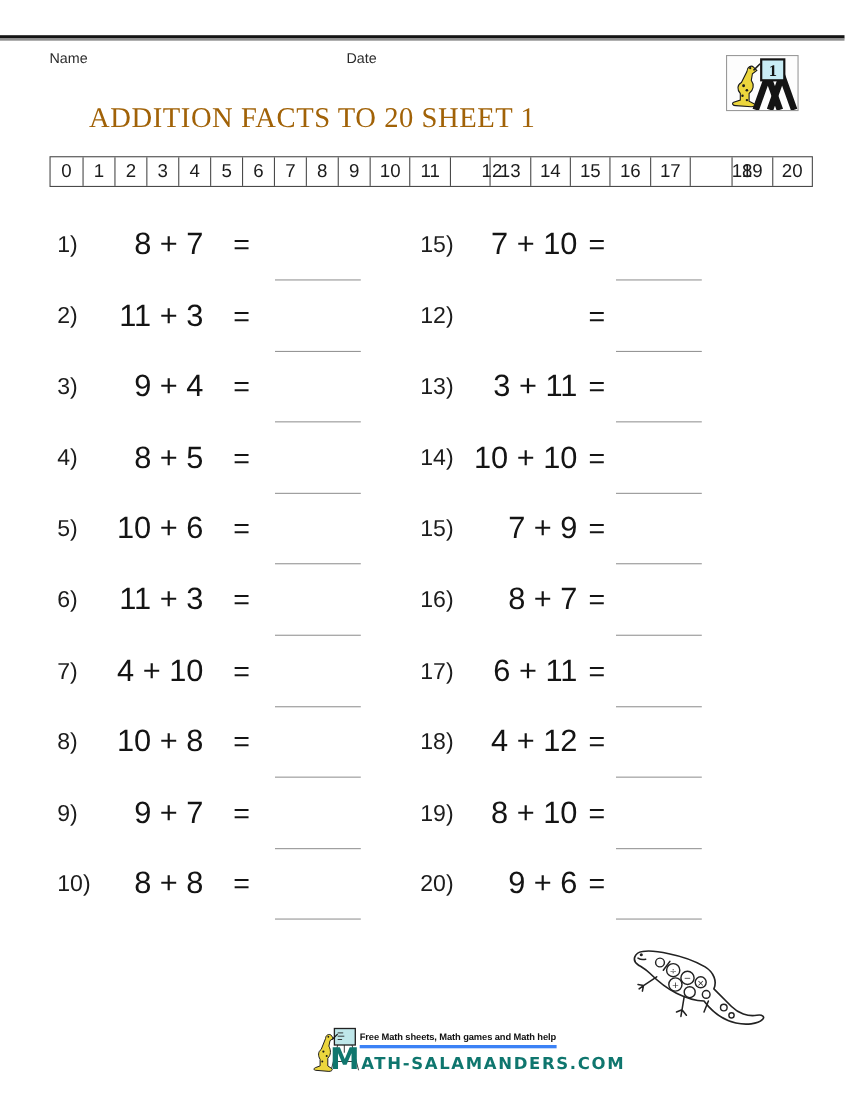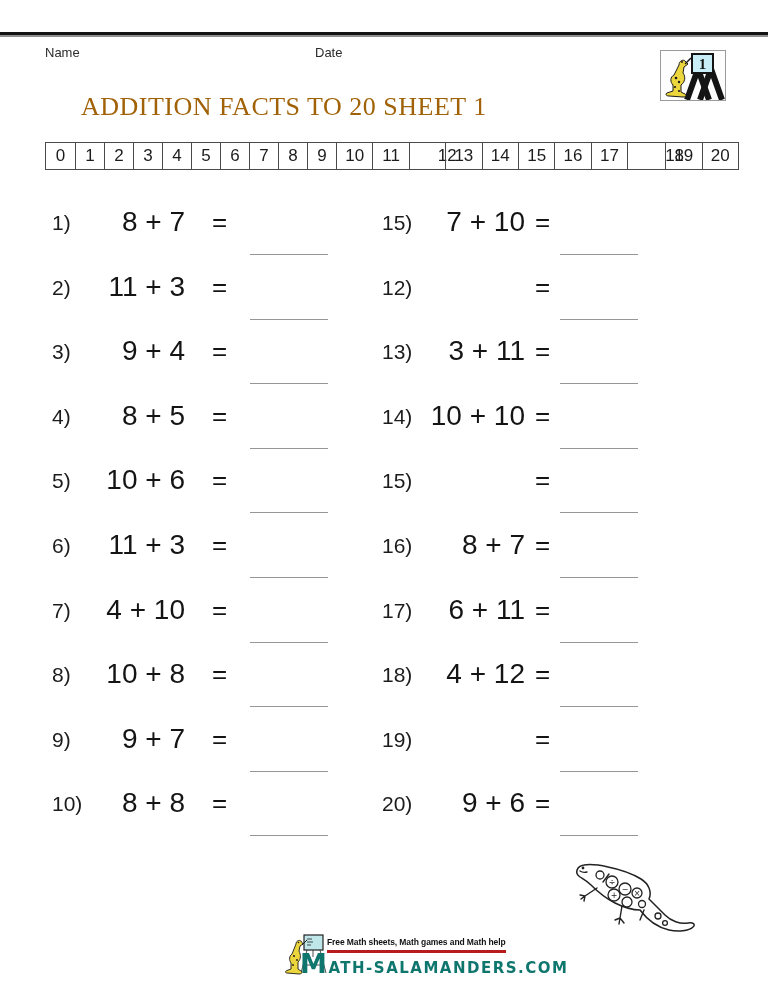--- a/index.html
+++ b/index.html
@@ -49,21 +49,21 @@
   .col-left  .p-line { left:205px; }
   .col-right .p-expr { left:50px; }
   .col-right .p-eq   { left:160px; }
   .col-right .p-line { left:185px; }
 
   .gecko { position:absolute; left:570px; top:858px; }
 
   .footer-tagline {
     position:absolute; left:327px; top:937px; font-size:8.5px; font-weight:bold;
     letter-spacing:-0.1px; color:#111; padding-bottom:3px;
-    border-bottom:3px solid #b91c1c; white-space:nowrap;
+    border-bottom:3px solid #3b82f6; white-space:nowrap;
   }
   .footer-site {
     position:absolute; left:300px; top:948px; font-size:15px; font-weight:bold;
     letter-spacing:1.5px; color:#0f766e; white-space:nowrap;
     font-family:"DejaVu Sans", sans-serif;
   }
   .footer-site::first-letter { font-size:27px; }
   .footer-giraffe { position:absolute; left:283px; top:933px; }
 </style>
 </head>
@@ -203,20 +203,21 @@
     <div class="p-line"></div>
   </div>
       <div class="problem col-right">
     <span class="p-label">14)</span>
     <span class="p-expr">10 + 10</span>
     <span class="p-eq">=</span>
     <div class="p-line"></div>
   </div>
       <div class="problem col-right">
     <span class="p-label">15)</span>
+    <span class="p-expr">7 + 9</span>
     <span class="p-eq">=</span>
     <div class="p-line"></div>
   </div>
       <div class="problem col-right">
     <span class="p-label">16)</span>
     <span class="p-expr">8 + 7</span>
     <span class="p-eq">=</span>
     <div class="p-line"></div>
   </div>
       <div class="problem col-right">
@@ -226,20 +227,21 @@
     <div class="p-line"></div>
   </div>
       <div class="problem col-right">
     <span class="p-label">18)</span>
     <span class="p-expr">4 + 12</span>
     <span class="p-eq">=</span>
     <div class="p-line"></div>
   </div>
       <div class="problem col-right">
     <span class="p-label">19)</span>
+    <span class="p-expr">8 + 10</span>
     <span class="p-eq">=</span>
     <div class="p-line"></div>
   </div>
       <div class="problem col-right">
     <span class="p-label">20)</span>
     <span class="p-expr">9 + 6</span>
     <span class="p-eq">=</span>
     <div class="p-line"></div>
   </div>
     </div>

